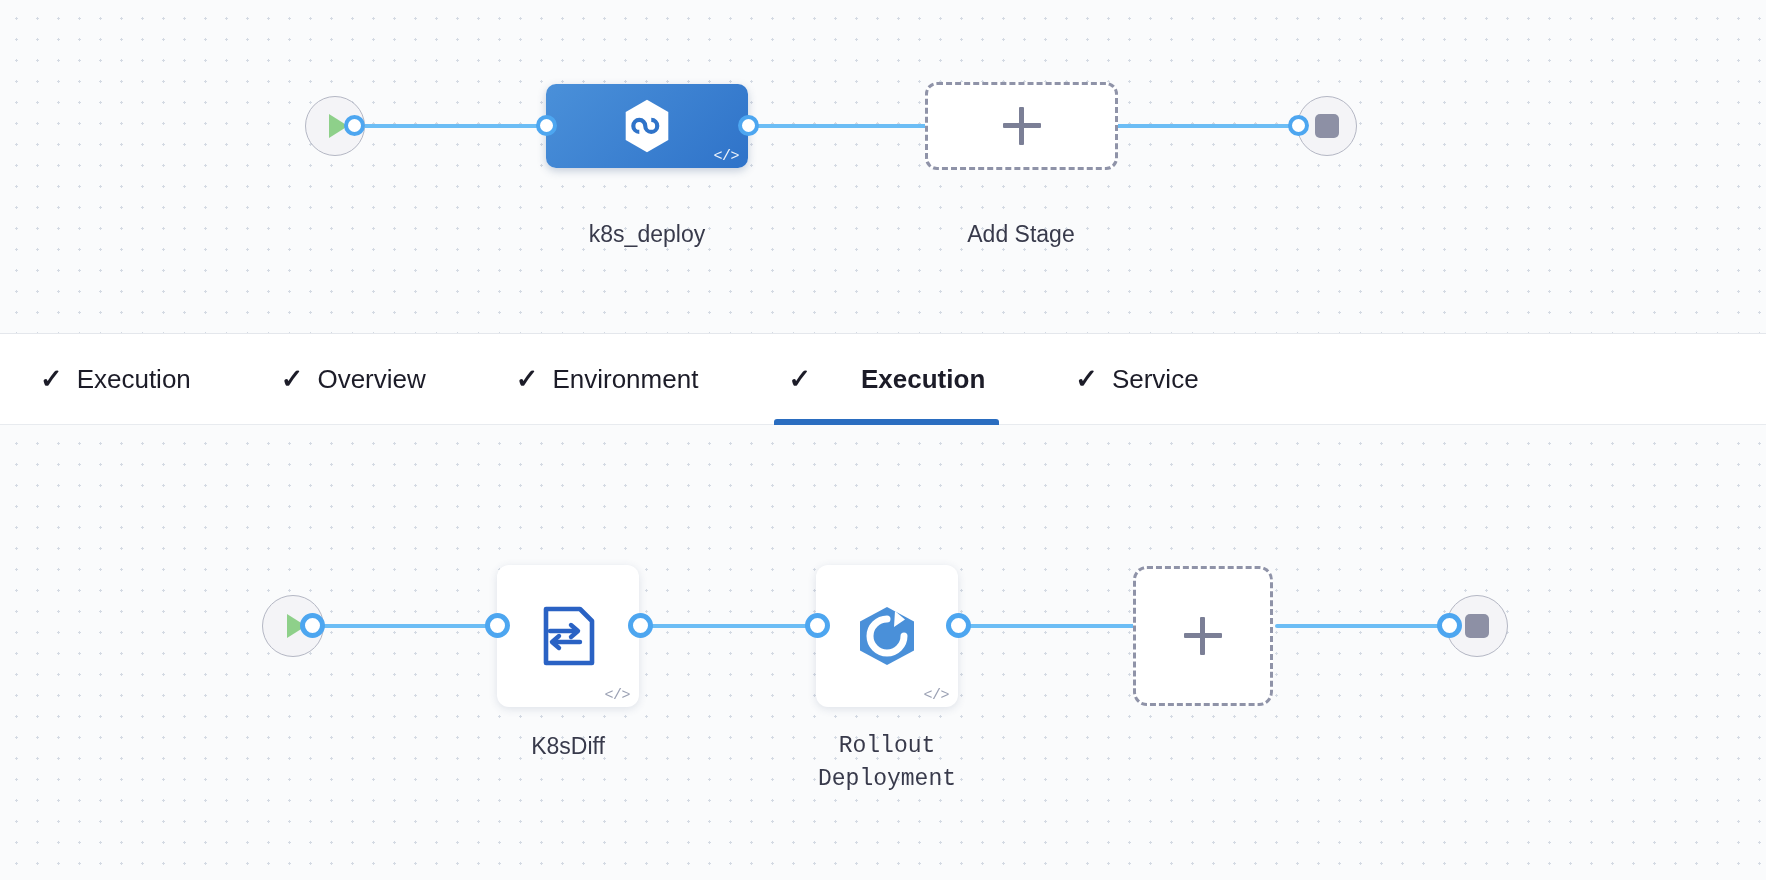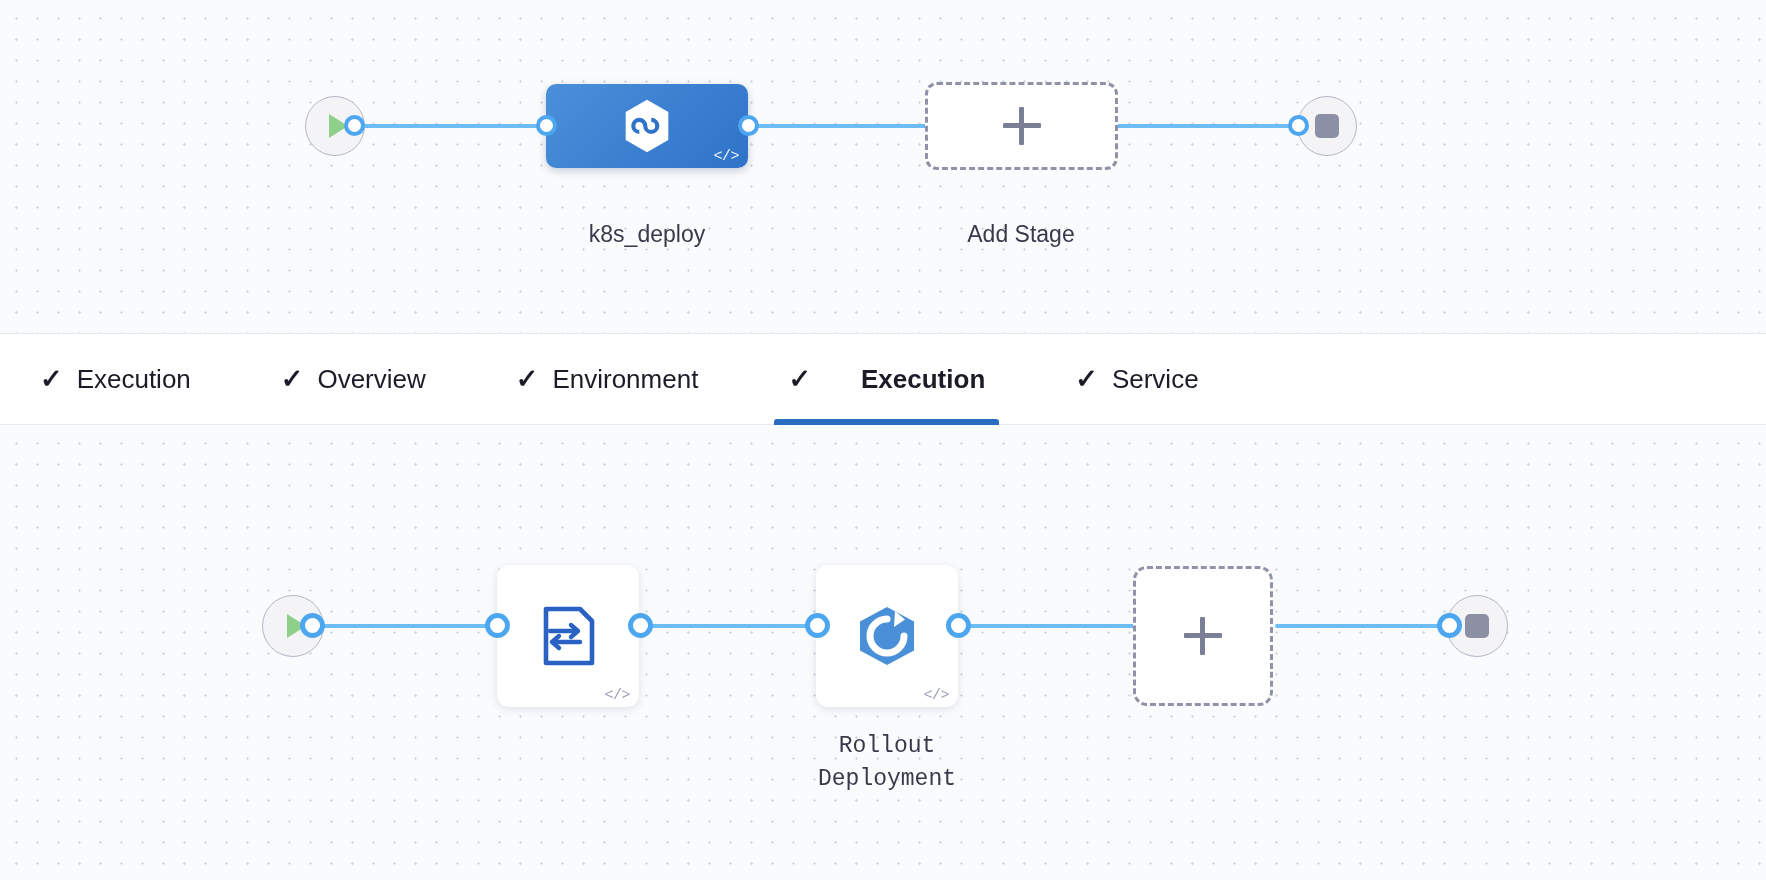--- a/index.html
+++ b/index.html
@@ -269,20 +269,21 @@
           <path d="M12 27 H39"></path>
           <path d="M33 21 L40 27 L33 33"></path>
           <path d="M42 38 H15"></path>
           <path d="M21 32 L14 38 L21 44"></path>
         </g>
       </svg>
       <span class="code-badge on-white">&lt;/&gt;</span>
     </div>
     <div class="port lg" style="left:485px; top:188px;"></div>
     <div class="port lg" style="left:628px; top:188px;"></div>
+    <div class="caption" style="left:418px; top:305px; width:300px;">K8sDiff</div>
 
     <div class="step-node" style="left:816px; top:140px; width:142px; height:142px;">
       <svg width="66" height="62" viewBox="0 0 66 62">
         <path d="M33 2 L60 16.5 L60 45.5 L33 60 L6 45.5 L6 16.5 Z" fill="#4a90d9"></path>
         <path d="M33 14 a17 17 0 1 0 17 17" fill="none" stroke="#ffffff" stroke-width="7" stroke-linecap="round"></path>
         <path d="M41 6 L51 14.5 L40 22" fill="#ffffff"></path>
       </svg>
       <span class="code-badge on-white">&lt;/&gt;</span>
     </div>
     <div class="port lg" style="left:805px; top:188px;"></div>

